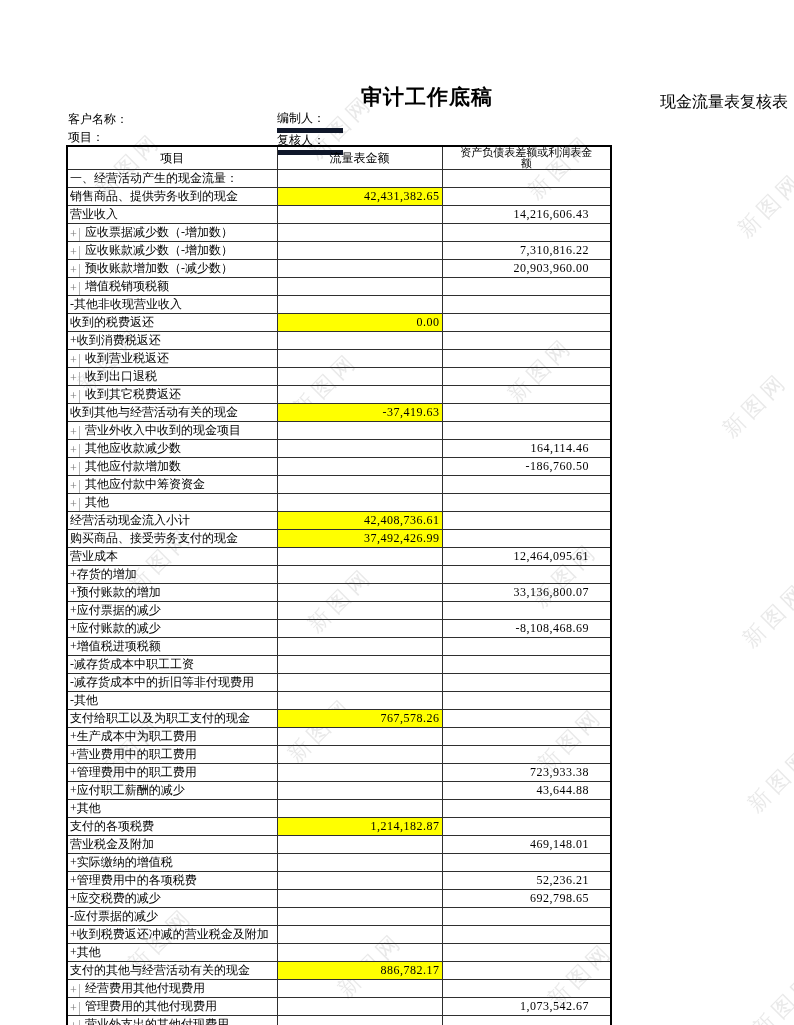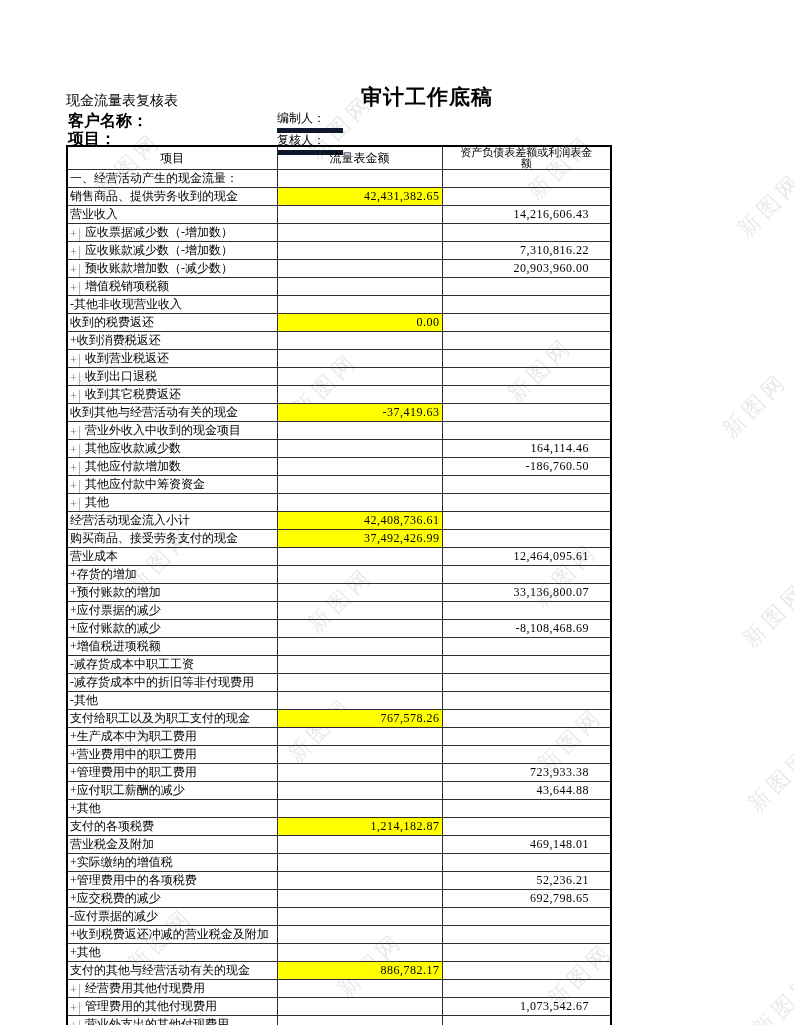--- a/index.html
+++ b/index.html
@@ -15,23 +15,23 @@
   }
 
   
   .sheet { position:absolute; inset:0; z-index:1; }
   .title {
     position:absolute; left:66px; top:83px; width:722px;
     text-align:center; font-size:21px; font-weight:bold; letter-spacing:1px;
   }
   .subtitle {
     position:absolute; left:66px; top:92px; width:722px;
-    text-align:left; font-size:14px;
-  }
-  .meta-label { position:absolute; font-size:16px;font-weight:bold; }
+    text-align:right; font-size:16px;
+  }
+  .meta-label { position:absolute; font-size:12px; }
   .m-client  { left:68px;  top:111px; }
   .m-project { left:68px;  top:129px; }
   .m-underlined {
     position:absolute; font-size:12px; display:inline-block;
     min-width:66px; border-bottom:5px solid #0f172a; padding-bottom:1px;
   }
   .m-preparer { left:277px; top:110px; }
   .m-reviewer { left:277px; top:132px; }
 
   

